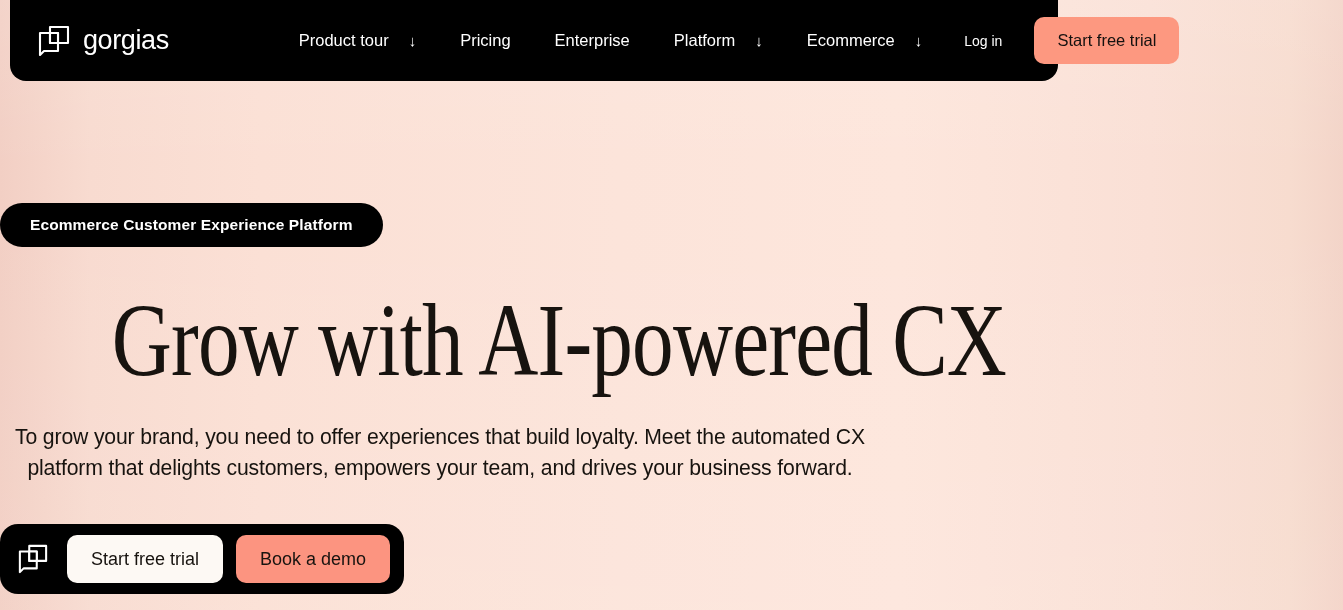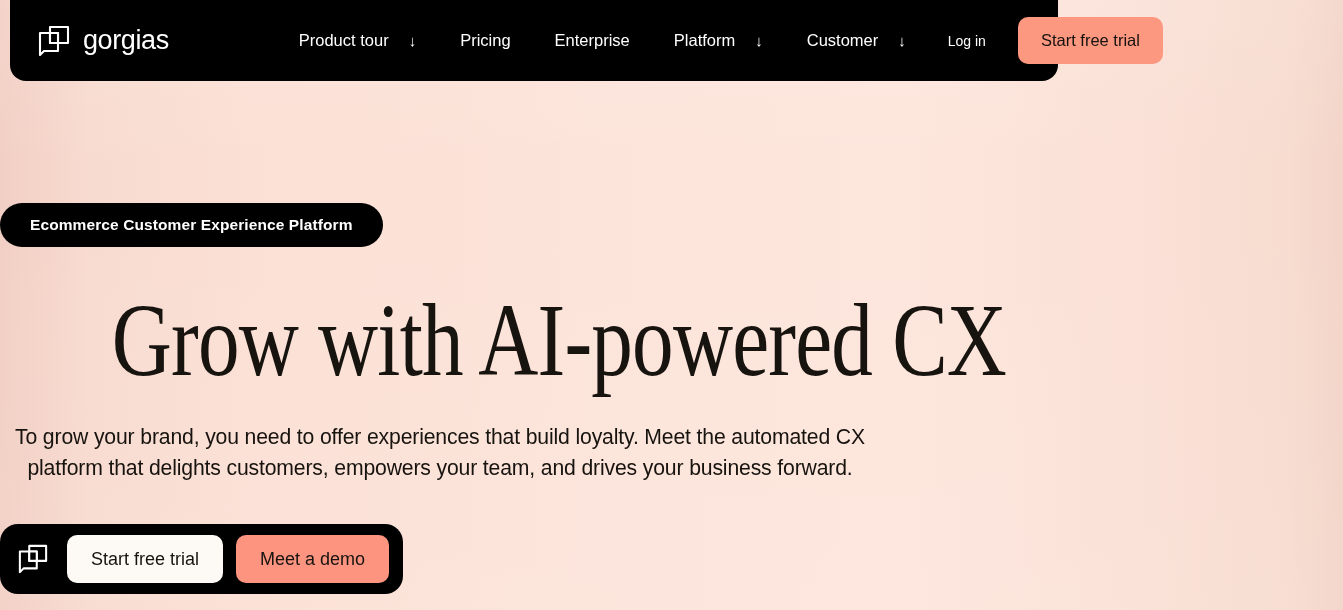--- a/index.html
+++ b/index.html
@@ -231,21 +231,21 @@
     <a class="nav-link" href="#">
       <span>Enterprise</span>
     </a>
 
     <a class="nav-link" href="#">
       <span>Platform</span>
       <span class="caret">↓</span>
     </a>
 
     <a class="nav-link" href="#">
-      <span>Customer</span>
+      <span>Ecommerce</span>
       <span class="caret">↓</span>
     </a>
 
   </div>
 
   <div class="nav-right">
     <a class="login-link" href="#">Log in</a>
     <button class="nav-cta">Start free trial</button>
   </div>
 
@@ -260,16 +260,16 @@
   <p class="subhead">To grow your brand, you need to offer experiences that build loyalty. Meet the automated CX platform that delights customers, empowers your team, and drives your business forward.</p>
 
   <div class="cta-group">
     <svg class="cta-mark" viewBox="0 0 32 32">
       <path d="M2 8 H20 V26 H6 L2 30 Z" fill="none" stroke="#ffffff" stroke-width="2.2" stroke-linejoin="round"></path>
       <rect x="12" y="2" width="18" height="16" fill="none" stroke="#ffffff" stroke-width="2.2" stroke-linejoin="round"></rect>
       <rect x="12" y="8" width="8" height="10" fill="#000000"></rect>
       <rect x="12" y="8" width="8" height="10" fill="none" stroke="#ffffff" stroke-width="2.2" stroke-linejoin="round"></rect>
     </svg>
     <button class="cta-btn light">Start free trial</button>
-    <button class="cta-btn coral">Meet a demo</button>
+    <button class="cta-btn coral">Book a demo</button>
   </div>
 
 </section>
 
 </body></html>

